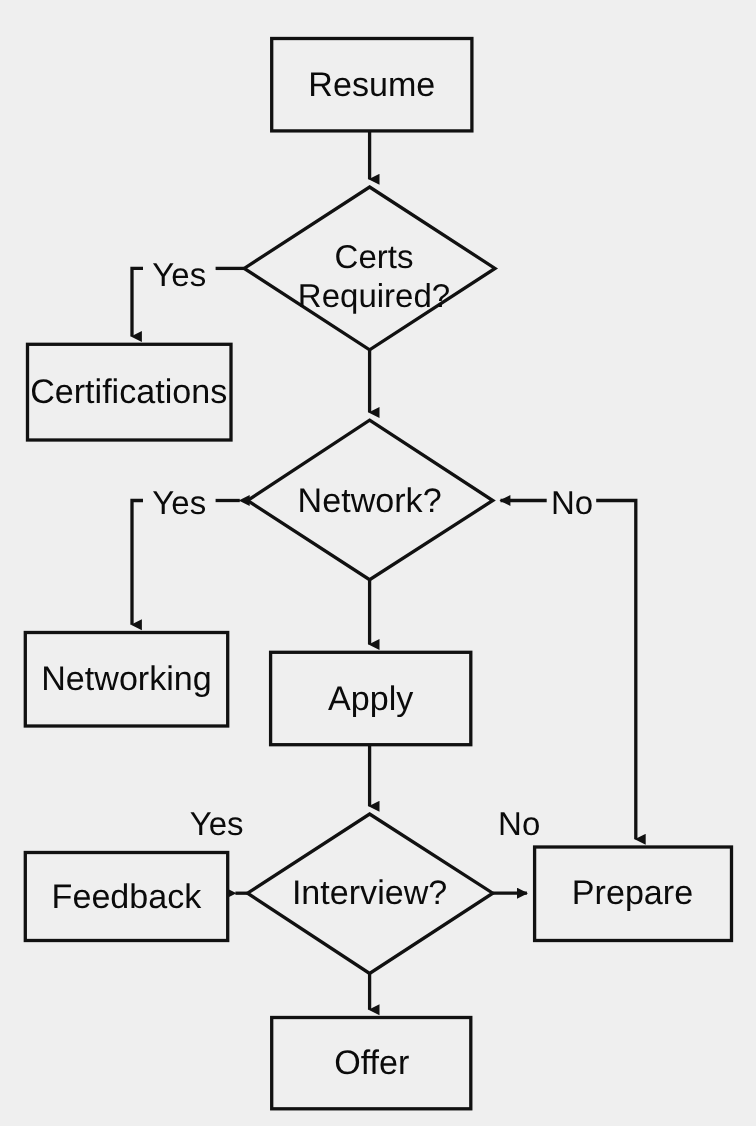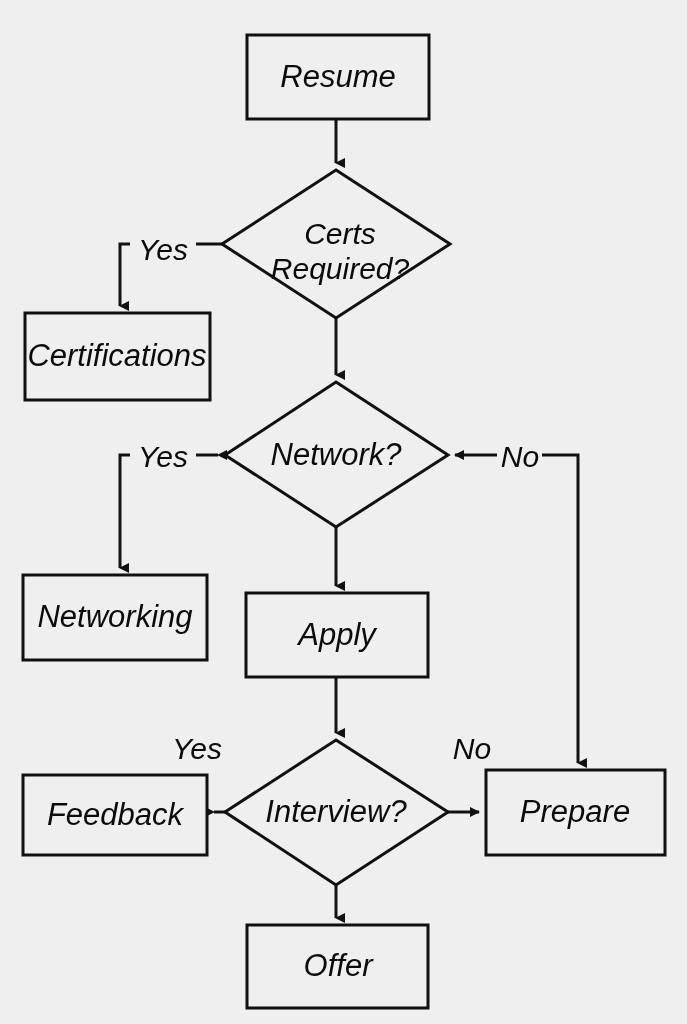--- a/index.html
+++ b/index.html
@@ -7,21 +7,20 @@
     padding: 0;
     background: #f0f0f0;
   }
   #diagram-root {
     position: relative;
     width: 687px;
     height: 1024px;
     background: #efefef;
     font-family: "Liberation Sans", sans-serif;
     overflow: hidden;
-    font-style: italic;
   }
   #flow-svg {
     position: absolute;
     inset: 0;
     width: 687px;
     height: 1024px;
     display: block;
   }
   .node-box {
     fill: #efefef;

